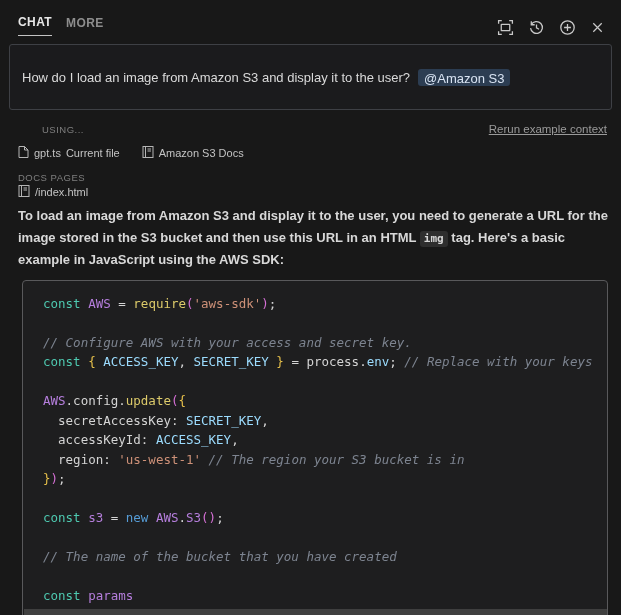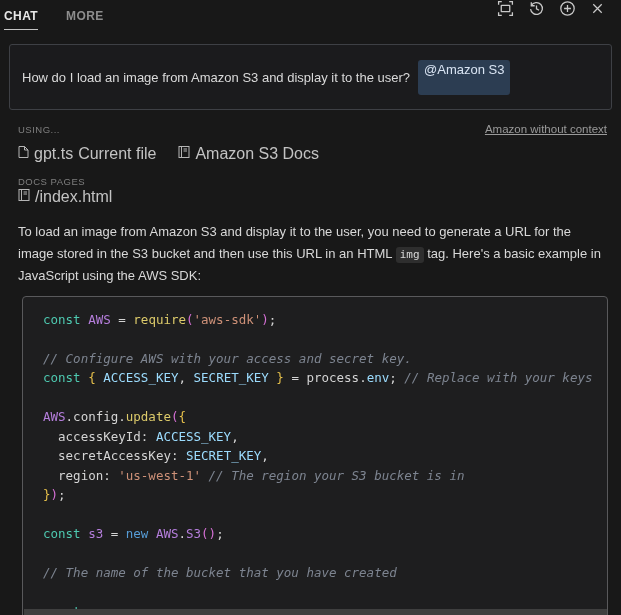--- a/index.html
+++ b/index.html
@@ -5,64 +5,65 @@
   * { margin:0; padding:0; box-sizing:border-box; }
   html,body { width:621px; height:615px; overflow:hidden; }
   body {
     background:#181818;
     font-family:"Liberation Sans","DejaVu Sans",sans-serif;
     color:#d6d6d6;
     position:relative;
   }
 
   
-  .header { display:flex; align-items:flex-start; height:36px; padding:0 16px 0 4px; }
+  .header { display:flex; align-items:flex-end; height:36px; padding:0 16px 0 18px; }
   .tab { font-size:12px; font-weight:bold; letter-spacing:.4px; padding:9px 0 6px; cursor:default; }
   .tab.active { color:#e8e8e8; border-bottom:1px solid #c4c4c4; }
-  .tab.inactive { color:#8d8d8d; margin-left:28px; }
+  .tab.inactive { color:#8d8d8d; margin-left:14px; }
   .header-spacer { flex:1; }
   .hicons { display:flex; align-items:center; gap:14px; }
   .hicons svg { display:block; }
 
   
   .prompt-box {
     margin:8px 9px 0;
     height:66px;
     border:1px solid #3e4045;
     border-radius:3px;
     background:#1b1b1d;
     display:flex; align-items:center;
     padding:0 12px;
     font-size:13px; color:#dadada;
   }
   .mention-chip {
     margin-left:8px;
     background:#2c3d52;
     color:#d9e4f3;
-    padding:2px 6px 18px;
+    padding:2px 6px 0;
     border-radius:3px;
     white-space:nowrap;
   }
 
   
   .ctx { padding:0 14px 0 18px; }
-  .ctx-row-top { display:flex; justify-content:space-between; align-items:flex-end; margin-top:13px; }
+  .ctx-row-top { display:flex; justify-content:space-between; align-items:flex-end; margin-top:13px;margin-left:24px; }
   .sec-label { font-size:9.5px; color:#7f7f7f; letter-spacing:.5px; }
   .rerun-link { font-size:11.5px; color:#9a9a9a; text-decoration:underline; cursor:pointer; }
   .ctx-items { display:flex; align-items:center; gap:22px; margin-top:10px; }
-  .ctx-item { display:flex; align-items:flex-start; gap:5px; font-size:16px; color:#c3c3c3; }
+  .ctx-item { display:flex; align-items:flex-end; gap:5px; font-size:11px; color:#c3c3c3; }
   .ctx-item svg { display:block; flex:none; }
   .docs-label { margin-top:13px; }
   .docs-row { margin-top:1px; }
 
   
   .response {
-    margin:15px 13px 0 18px;
+    margin:7px 13px 0 18px;
     font-size:13px; line-height:21.5px; color:#d8d8d8;
     width:592px;
+    font-weight:bold;
   }
   .inline-code {
     font-family:"DejaVu Sans Mono",monospace;
     font-size:11px;
     background:#2e2e2e;
     color:#d6d6d6;
     padding:1px 4px 2px;
     border-radius:3px;
   }
 
@@ -137,21 +138,21 @@
 </div>
 
 <div class="prompt-box">
   <span>How do I load an image from Amazon S3 and display it to the user?</span>
   <span class="mention-chip">@Amazon S3</span>
 </div>
 
 <div class="ctx">
   <div class="ctx-row-top">
     <span class="sec-label">USING...</span>
-    <span class="rerun-link">Amazon without context</span>
+    <span class="rerun-link">Rerun example context</span>
   </div>
 
   <div class="ctx-items">
     <span class="ctx-item">
       <span>
         <svg width="11" height="14" viewBox="0 0 11 14" fill="none" stroke="#b5b5b5" stroke-width="1">
           <path d="M1 1.5 H6.5 L10 5 V12.5 H1 Z"></path>
             <path d="M6.5 1.5 V5 H10"></path>
         </svg>
       </span>
@@ -192,22 +193,22 @@
 </div>
 
 <div class="code-block">
   <div>
       <div class="code-line"><span class="tok-kw">const</span><span class="tok-pln"> </span><span class="tok-var">AWS</span><span class="tok-pln"> = </span><span class="tok-fn">require</span><span class="tok-par">(</span><span class="tok-str">'aws-sdk'</span><span class="tok-par">)</span><span class="tok-pln">;</span></div>
       <div class="code-line">&nbsp;</div>
       <div class="code-line"><span class="tok-cmt">// Configure AWS with your access and secret key.</span></div>
       <div class="code-line"><span class="tok-kw">const</span><span class="tok-pln"> </span><span class="tok-brc">{</span><span class="tok-pln"> </span><span class="tok-prop">ACCESS_KEY</span><span class="tok-pln">, </span><span class="tok-prop">SECRET_KEY</span><span class="tok-pln"> </span><span class="tok-brc">}</span><span class="tok-pln"> = </span><span class="tok-pln">process</span><span class="tok-pln">.</span><span class="tok-prop">env</span><span class="tok-pln">; </span><span class="tok-cmt">// Replace with your keys</span></div>
       <div class="code-line">&nbsp;</div>
       <div class="code-line"><span class="tok-var">AWS</span><span class="tok-pln">.config.</span><span class="tok-fn">update</span><span class="tok-par">(</span><span class="tok-brc">{</span></div>
+      <div class="code-line"><span class="tok-pln">  secretAccessKey: </span><span class="tok-prop">SECRET_KEY</span><span class="tok-pln">,</span></div>
       <div class="code-line"><span class="tok-pln">  accessKeyId: </span><span class="tok-prop">ACCESS_KEY</span><span class="tok-pln">,</span></div>
-      <div class="code-line"><span class="tok-pln">  secretAccessKey: </span><span class="tok-prop">SECRET_KEY</span><span class="tok-pln">,</span></div>
       <div class="code-line"><span class="tok-pln">  region: </span><span class="tok-str">'us-west-1'</span><span class="tok-pln"> </span><span class="tok-cmt">// The region your S3 bucket is in</span></div>
       <div class="code-line"><span class="tok-brc">}</span><span class="tok-par">)</span><span class="tok-pln">;</span></div>
       <div class="code-line">&nbsp;</div>
       <div class="code-line"><span class="tok-kw">const</span><span class="tok-pln"> </span><span class="tok-var">s3</span><span class="tok-pln"> = </span><span class="tok-kw2">new</span><span class="tok-pln"> </span><span class="tok-var">AWS</span><span class="tok-pln">.</span><span class="tok-var">S3</span><span class="tok-par">()</span><span class="tok-pln">;</span></div>
       <div class="code-line">&nbsp;</div>
       <div class="code-line"><span class="tok-cmt">// The name of the bucket that you have created</span></div>
       <div class="code-line">&nbsp;</div>
       <div class="code-line"><span class="tok-kw">const</span><span class="tok-pln"> </span><span class="tok-var">params</span></div>
     </div>
 </div>

